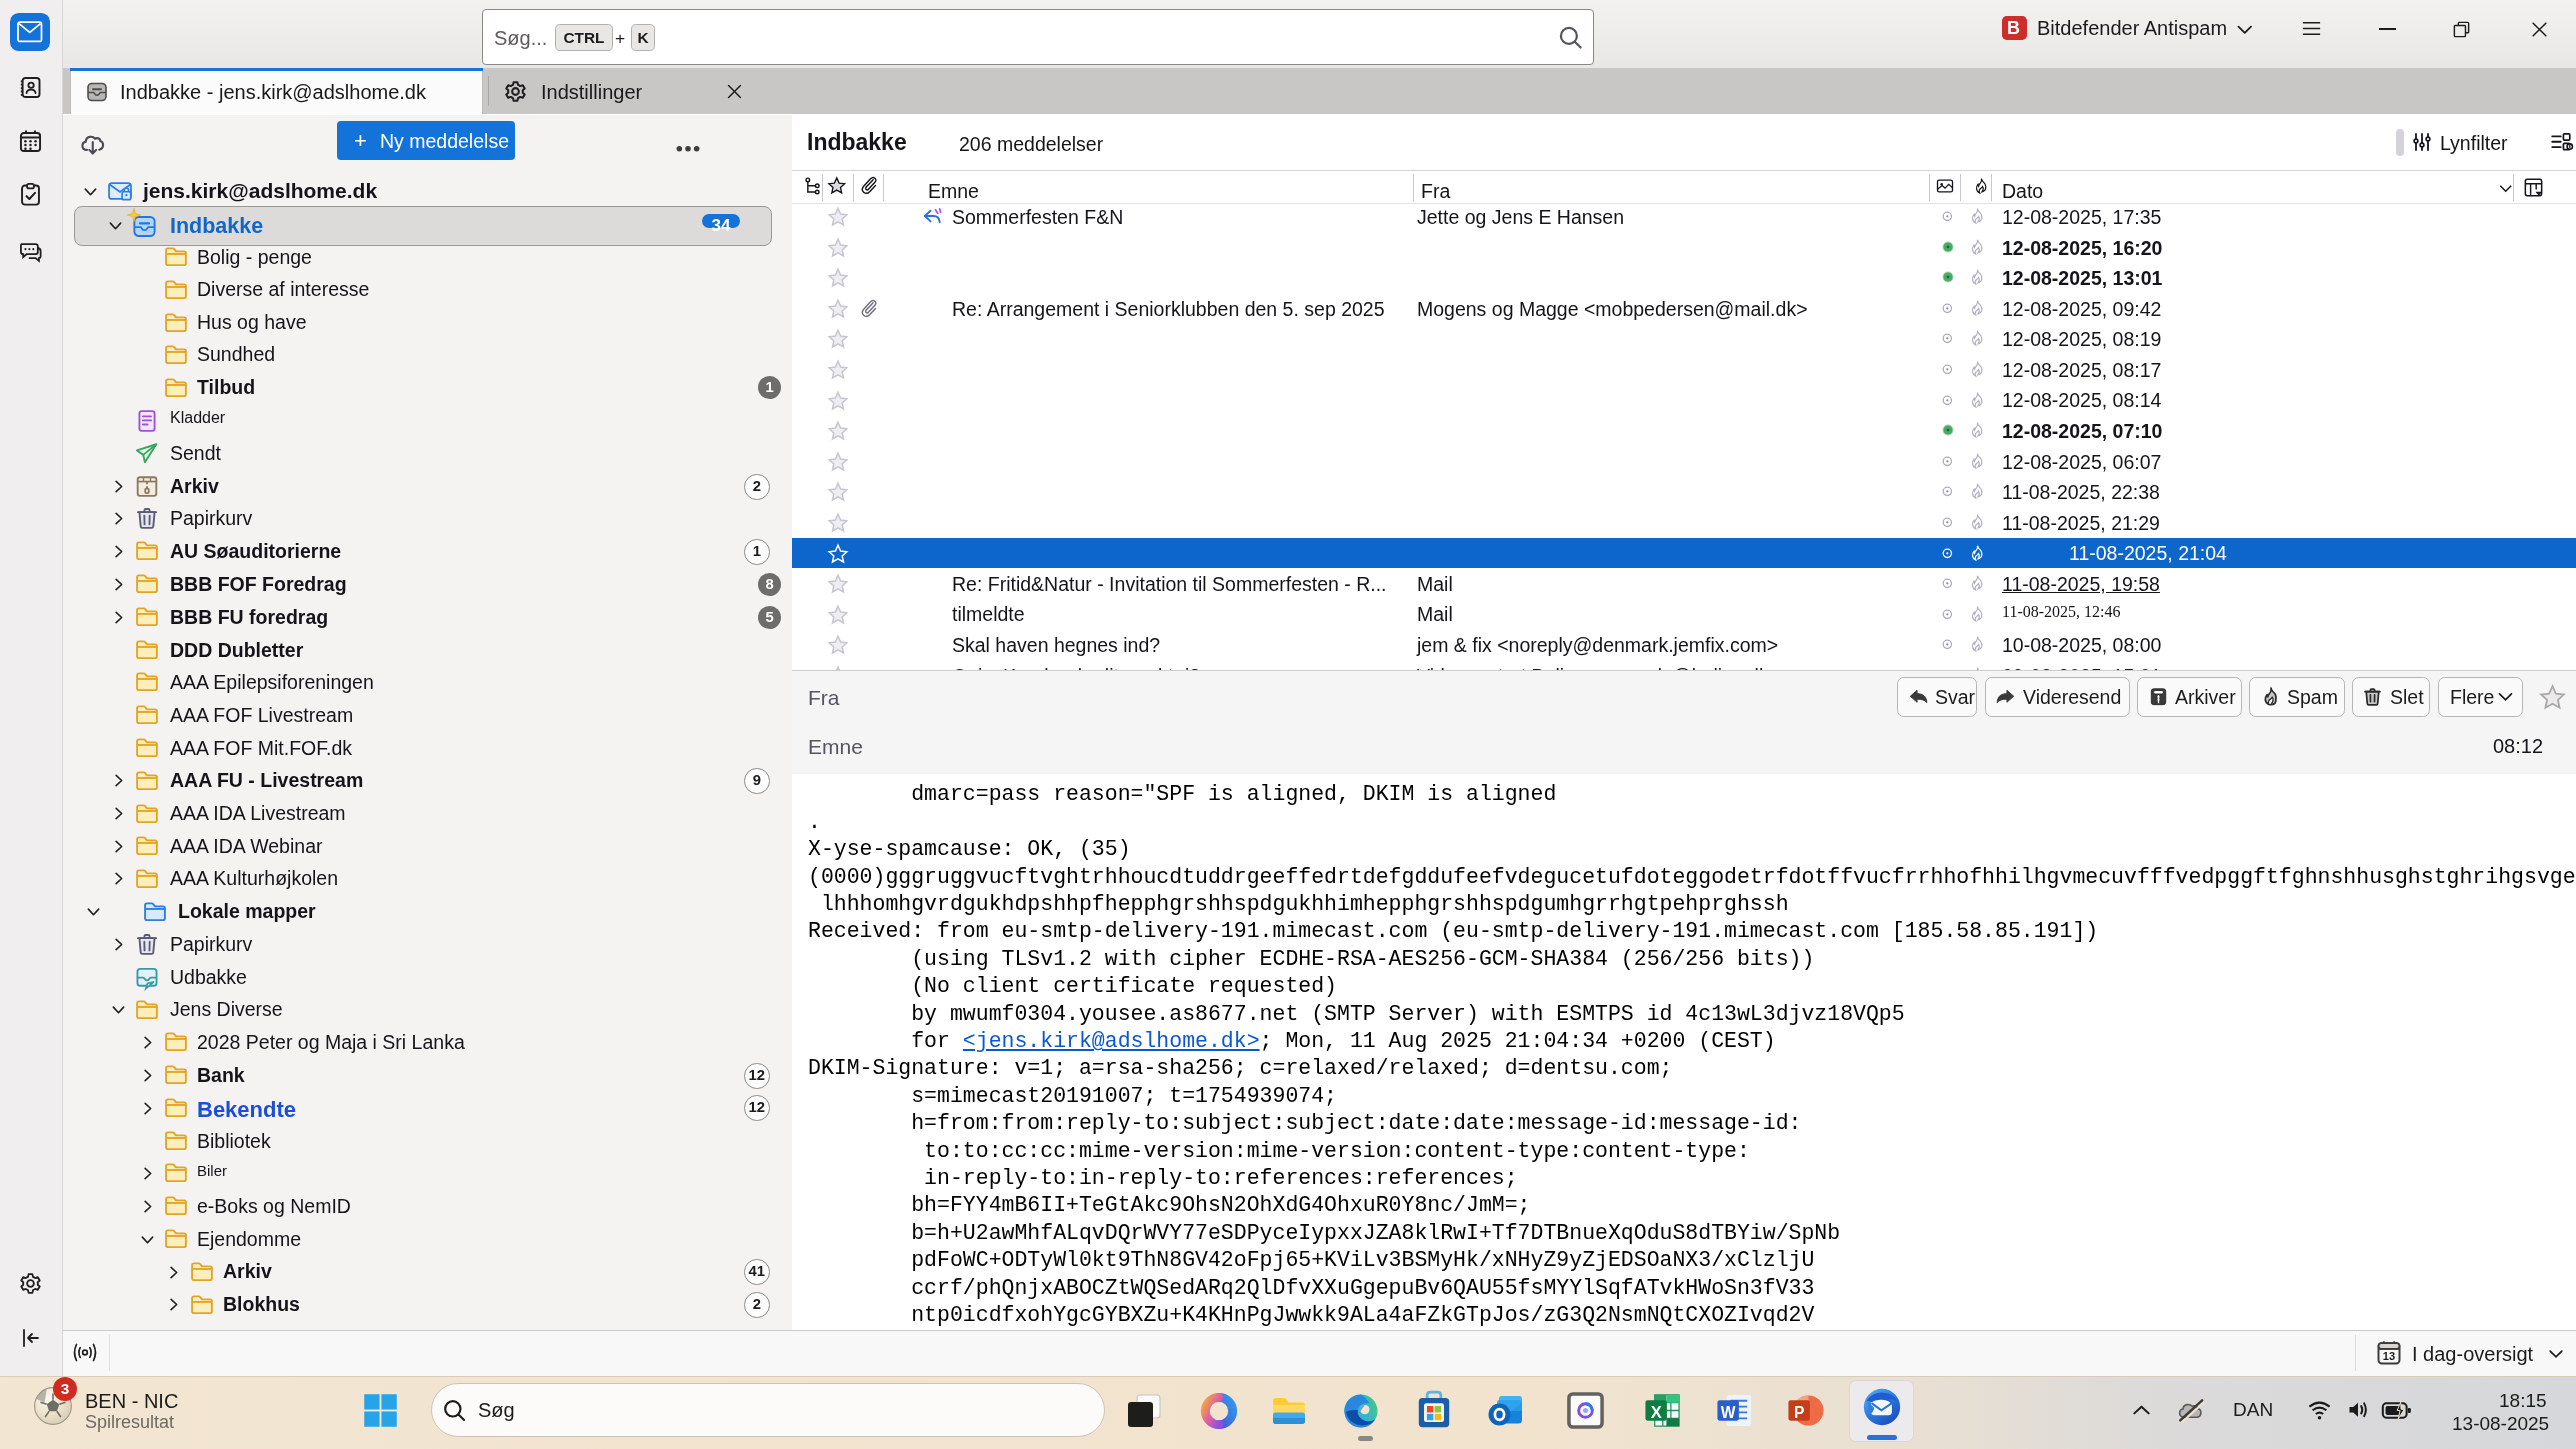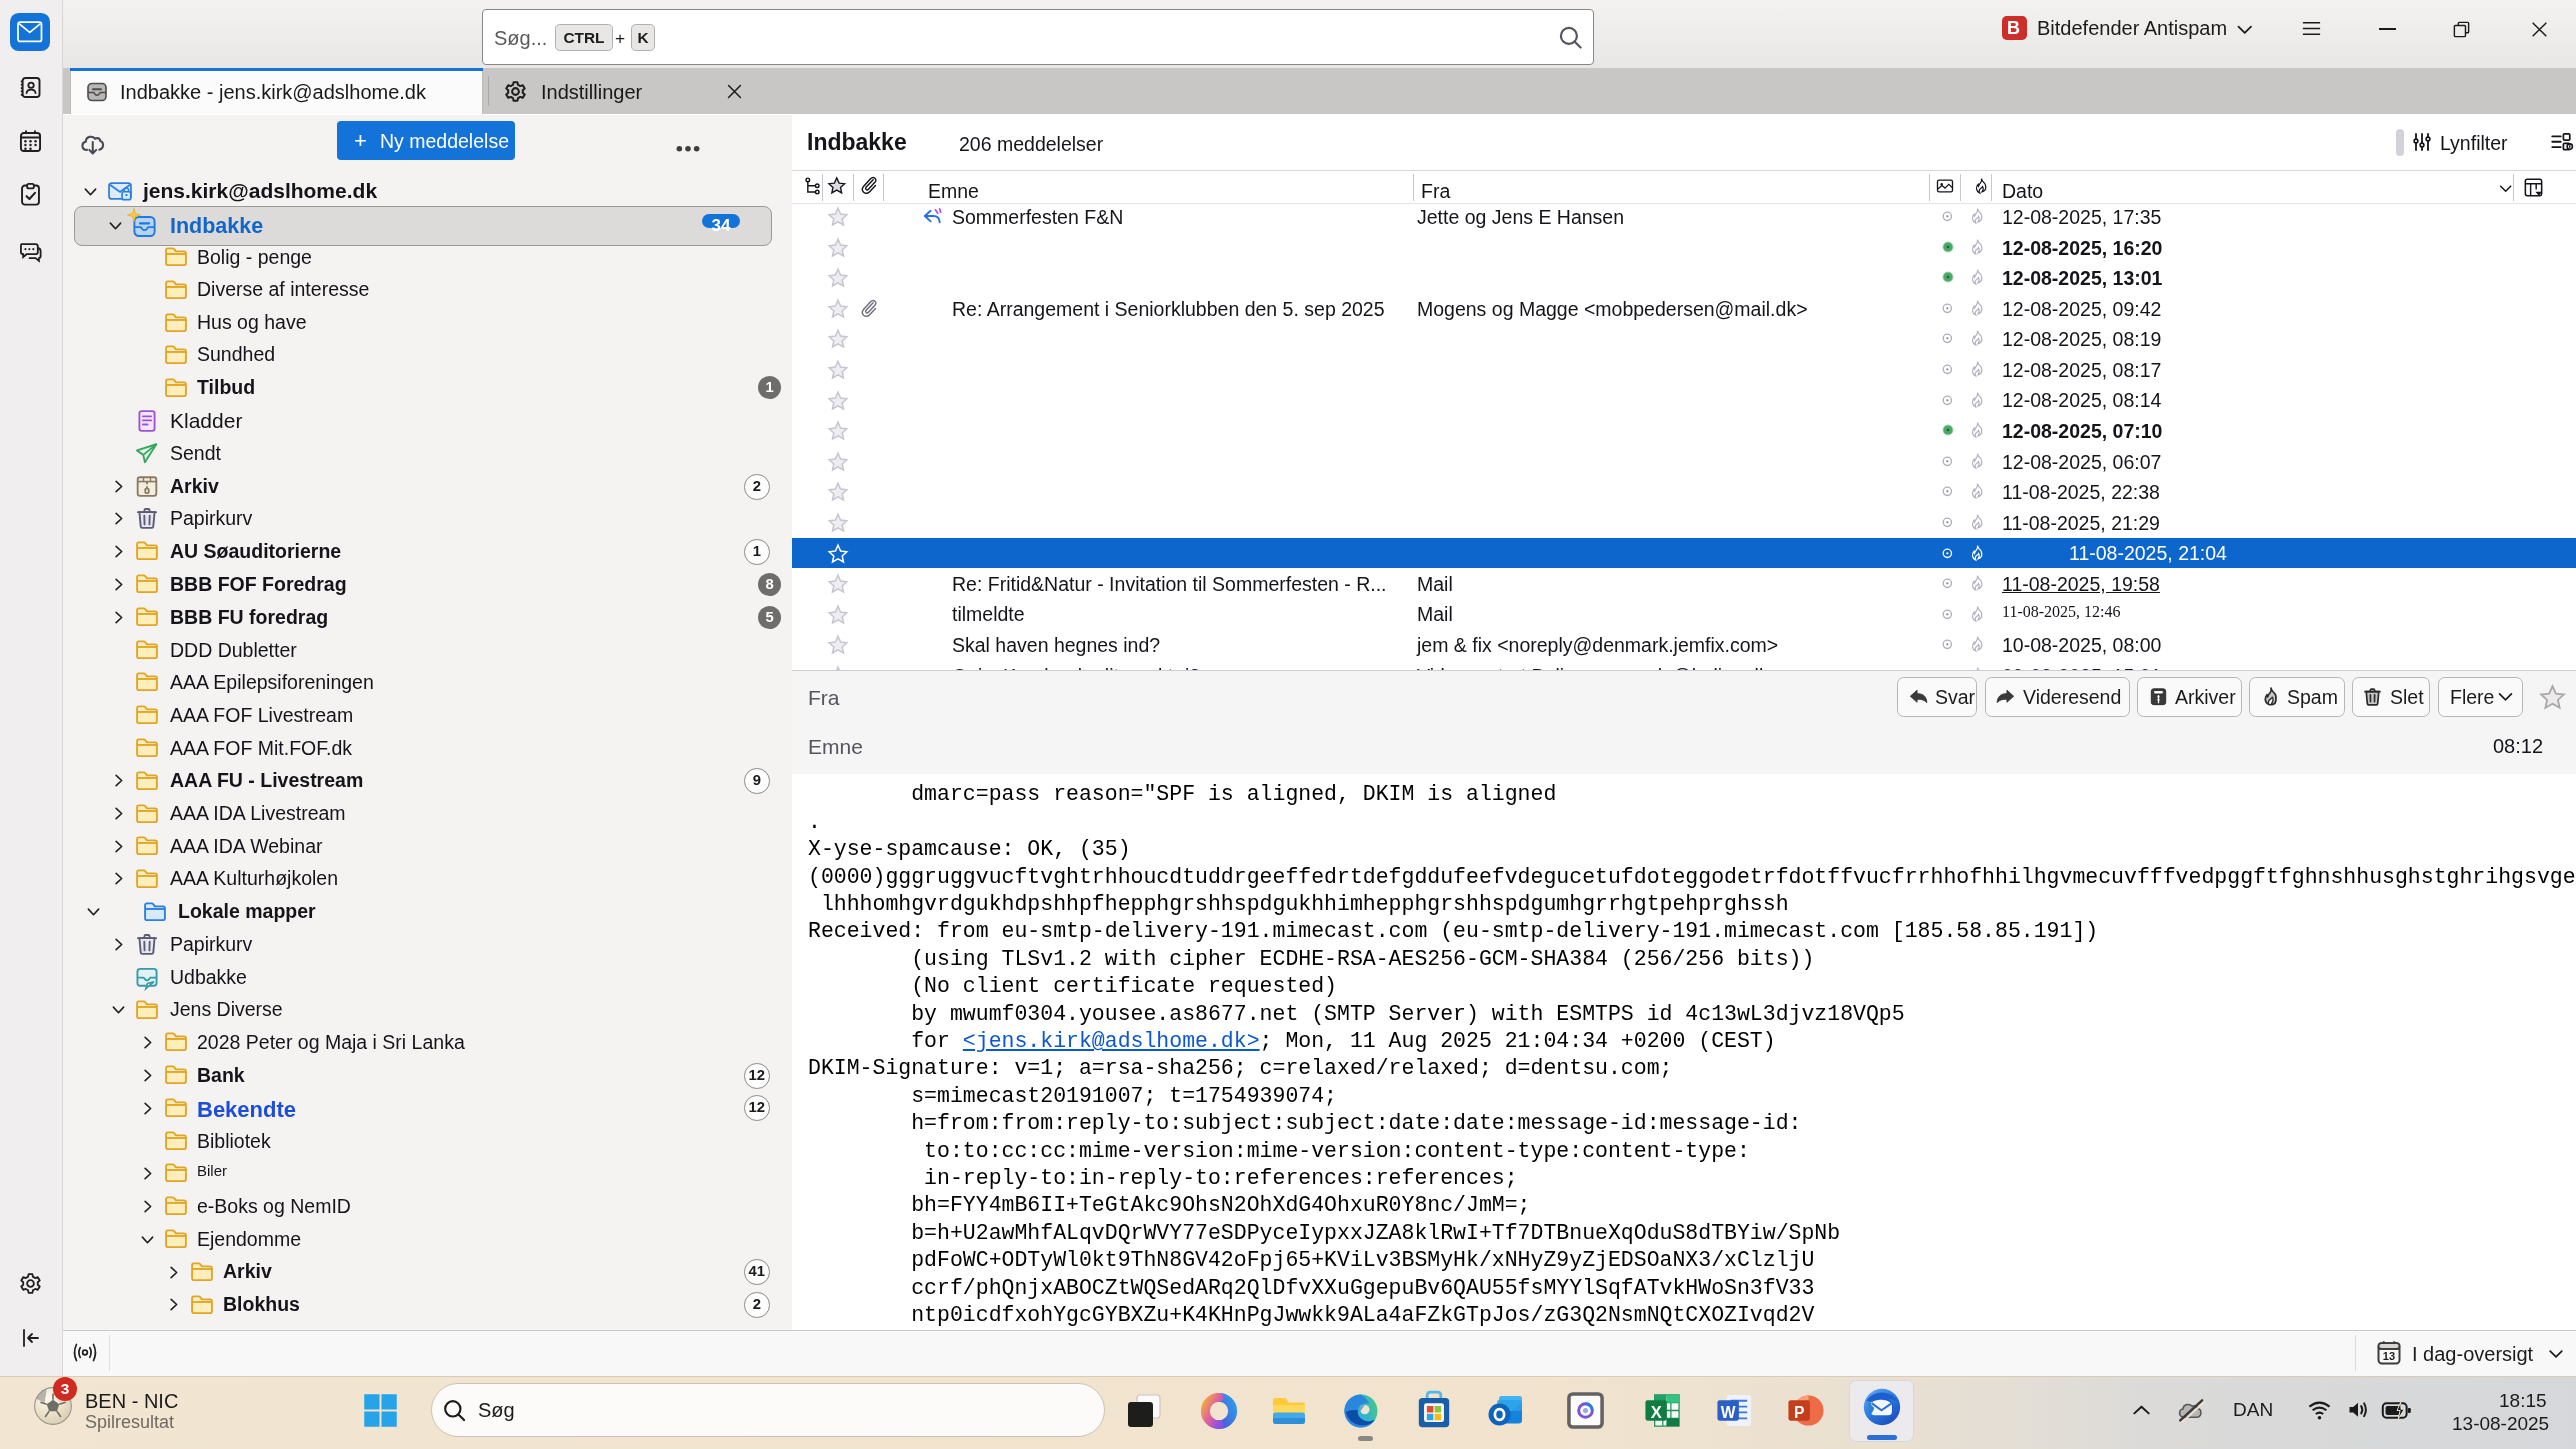--- a/index.html
+++ b/index.html
@@ -245,21 +245,21 @@
     </svg>
 <div class="abs txt" style="left:197px;top:343px;font-size:19.5px;font-weight:normal;color:#15141a;">Sundhed</div>
 <svg class="abs" style="left:162px;top:374px" width="28" height="28" viewBox="0 0 24 24">
       <use href="#folder"></use>
     </svg>
 <div class="abs txt" style="left:197px;top:376px;font-size:19.5px;font-weight:bold;color:#15141a;">Tilbud</div>
 <div class="abs txt" style="left:758px;top:376px;width:23px;height:23px;background:#6f6d6c;border-radius:50%;color:#fff;font-size:14.8px;font-weight:bold;text-align:center;line-height:23px;">1</div>
 <svg class="abs" style="left:133px;top:407px" width="28" height="28" viewBox="0 0 24 24">
       <use href="#draft"></use>
     </svg>
-<div class="abs txt" style="left:170px;top:409px;font-size:21px;font-weight:normal;color:#15141a;">Kladder</div>
+<div class="abs txt" style="left:170px;top:409px;font-size:16px;font-weight:normal;color:#15141a;">Kladder</div>
 <svg class="abs" style="left:133px;top:439px" width="28" height="28" viewBox="0 0 24 24">
       <use href="#send"></use>
     </svg>
 <div class="abs txt" style="left:170px;top:442px;font-size:19.5px;font-weight:normal;color:#15141a;">Sendt</div>
 <svg class="abs" style="left:109px;top:477px" width="19" height="19" viewBox="0 0 24 24">
       <use href="#chevR"></use>
     </svg>
 <svg class="abs" style="left:133px;top:472px" width="28" height="28" viewBox="0 0 24 24">
       <use href="#zip"></use>
     </svg>
@@ -292,21 +292,21 @@
       <use href="#chevR"></use>
     </svg>
 <svg class="abs" style="left:133px;top:603px" width="28" height="28" viewBox="0 0 24 24">
       <use href="#folder"></use>
     </svg>
 <div class="abs txt" style="left:170px;top:606px;font-size:19.5px;font-weight:bold;color:#15141a;">BBB FU foredrag</div>
 <div class="abs txt" style="left:758px;top:606px;width:23px;height:23px;background:#6f6d6c;border-radius:50%;color:#fff;font-size:14.8px;font-weight:bold;text-align:center;line-height:23px;">5</div>
 <svg class="abs" style="left:133px;top:636px" width="28" height="28" viewBox="0 0 24 24">
       <use href="#folder"></use>
     </svg>
-<div class="abs txt" style="left:170px;top:639px;font-size:19.5px;font-weight:normal;color:#15141a;">DDD Dubletter</div>
+<div class="abs txt" style="left:170px;top:639px;font-size:19.5px;font-weight:bold;color:#15141a;">DDD Dubletter</div>
 <svg class="abs" style="left:133px;top:668px" width="28" height="28" viewBox="0 0 24 24">
       <use href="#folder"></use>
     </svg>
 <div class="abs txt" style="left:170px;top:671px;font-size:19.5px;font-weight:normal;color:#15141a;">AAA Epilepsiforeningen</div>
 <svg class="abs" style="left:133px;top:701px" width="28" height="28" viewBox="0 0 24 24">
       <use href="#folder"></use>
     </svg>
 <div class="abs txt" style="left:170px;top:704px;font-size:19.5px;font-weight:normal;color:#15141a;">AAA FOF Livestream</div>
 <svg class="abs" style="left:133px;top:734px" width="28" height="28" viewBox="0 0 24 24">
       <use href="#folder"></use>

